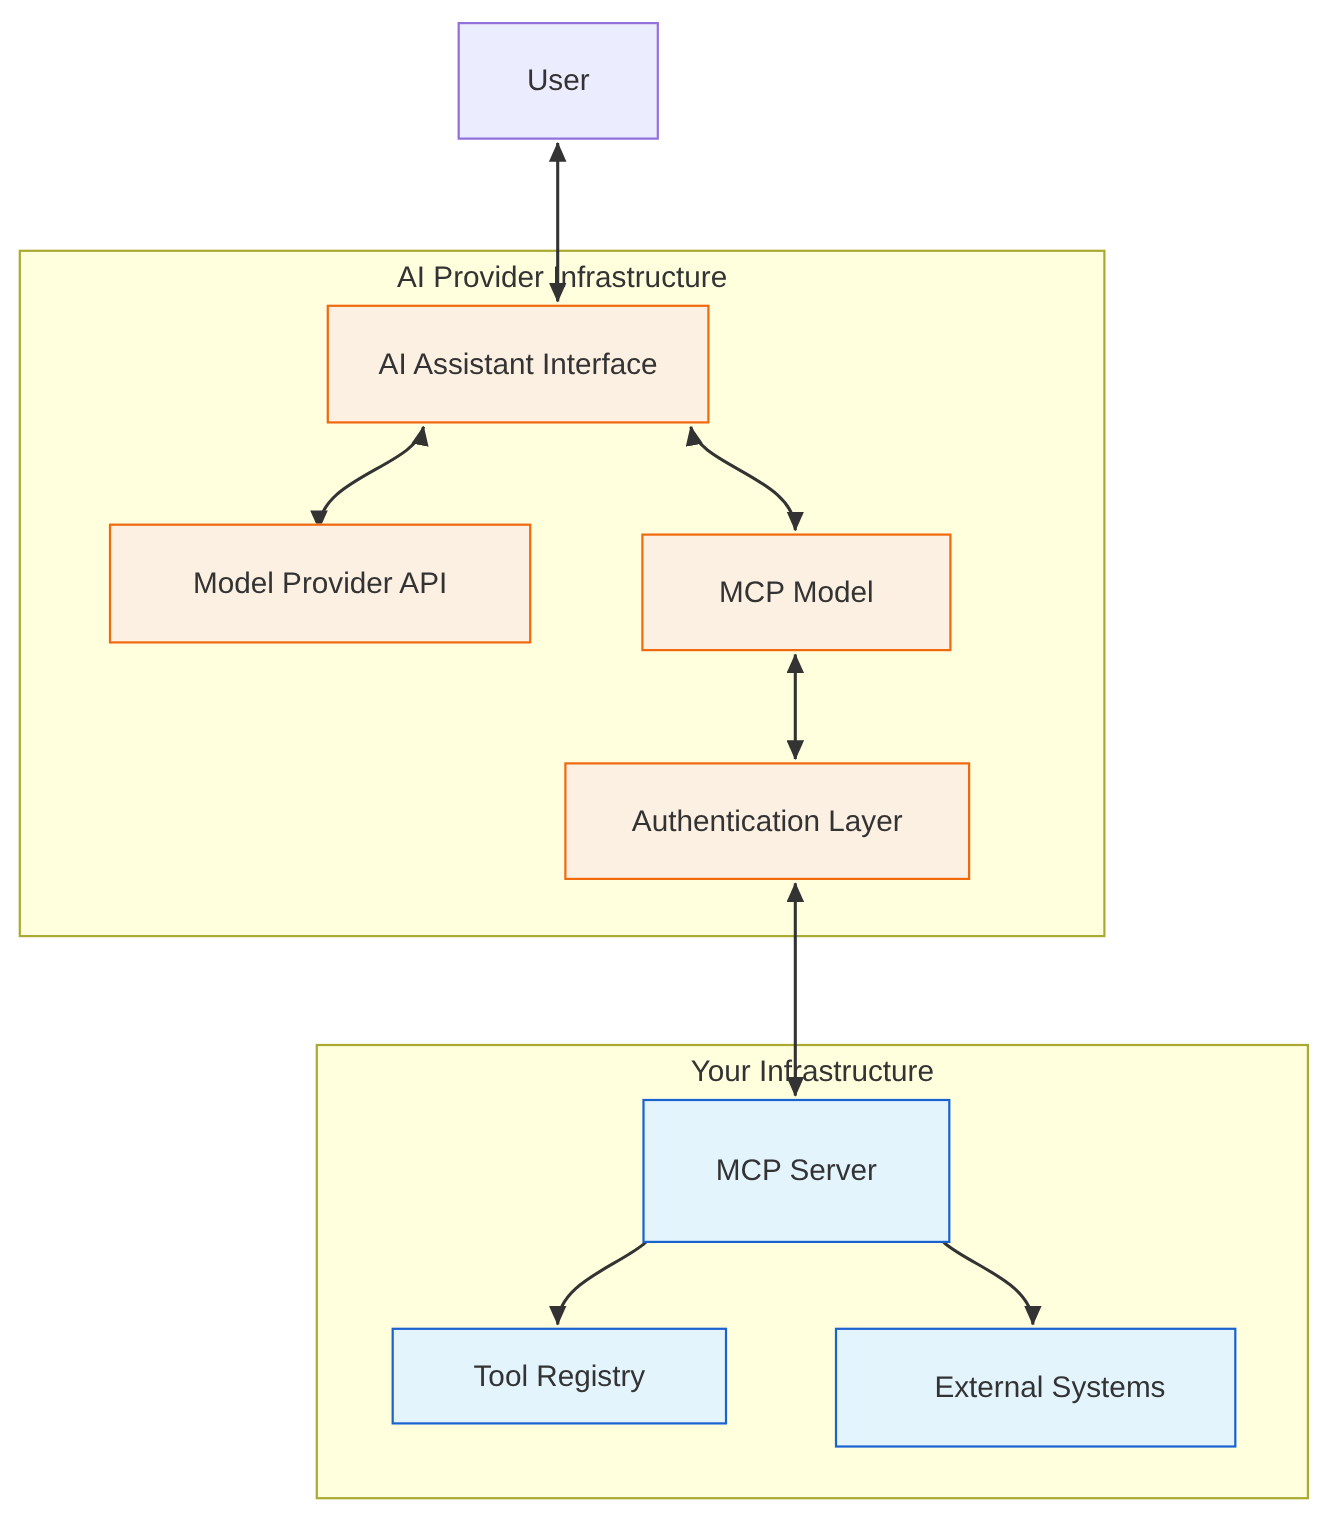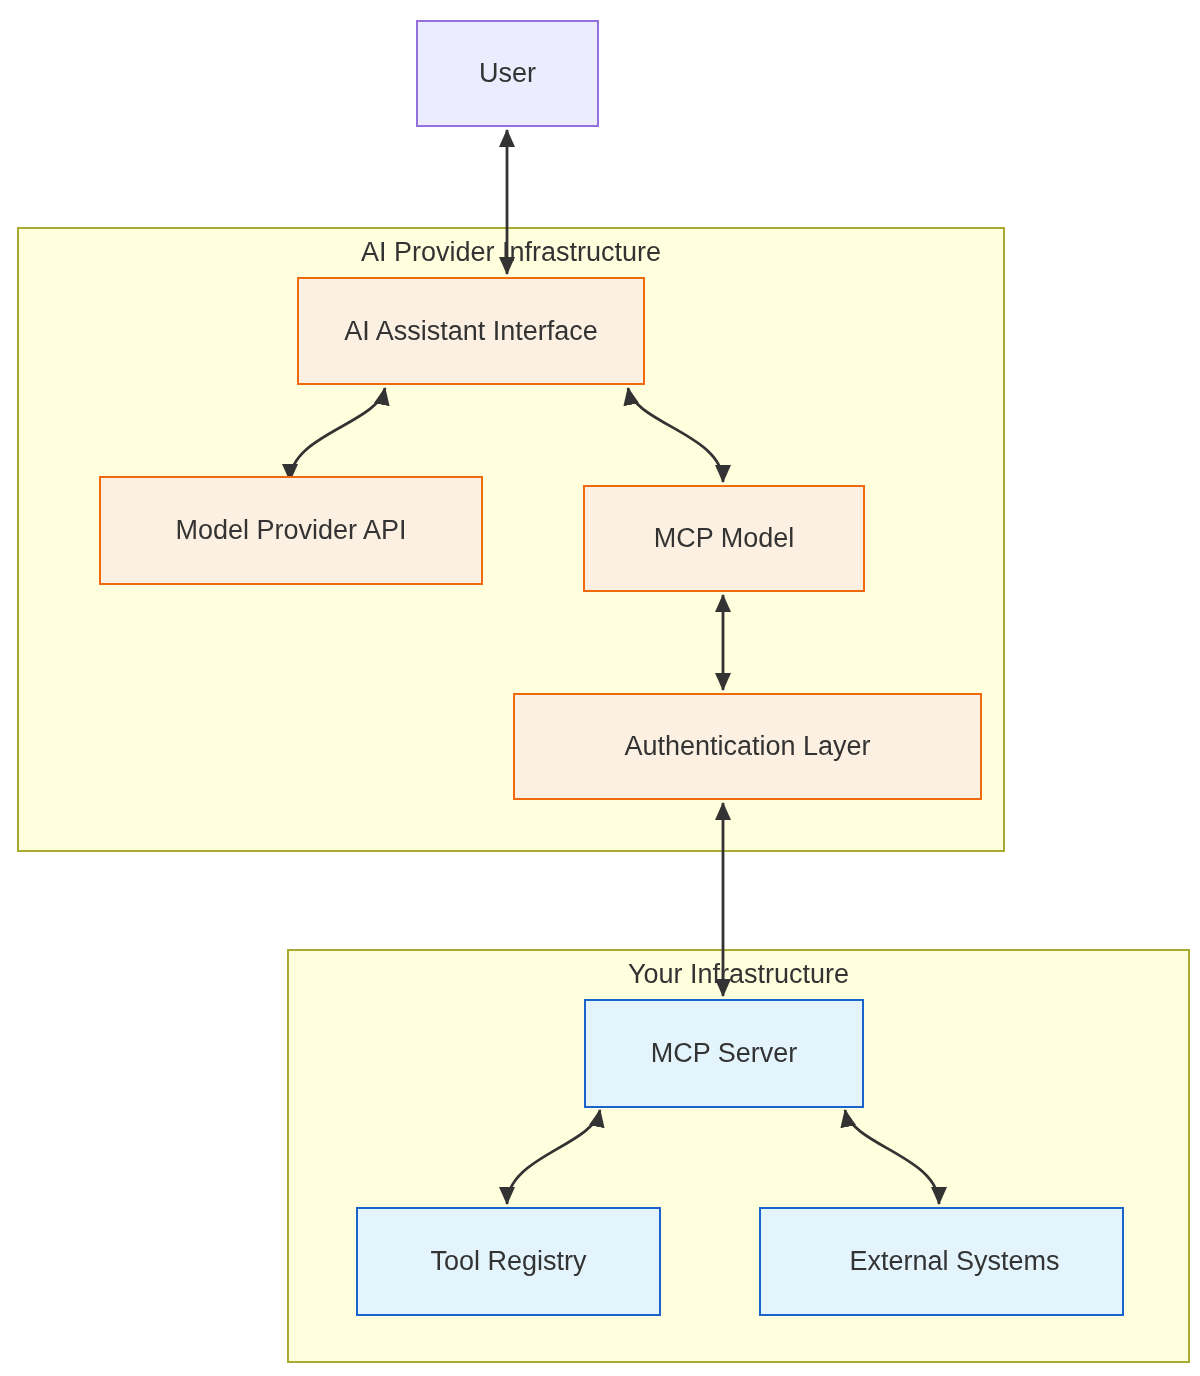--- a/index.html
+++ b/index.html
@@ -91,29 +91,29 @@
   </div>
 
   <div class="node node-orange" style="left:99px; top:476px; width:384px; height:109px;">
     <span>Model Provider API</span>
   </div>
 
   <div class="node node-orange" style="left:583px; top:485px; width:282px; height:107px;">
     <span>MCP Model</span>
   </div>
 
-  <div class="node node-orange" style="left:513px; top:693px; width:469px; height:107px;">
+  <div class="node node-orange" style="left:513px; top:693px; width:369px; height:107px;">
     <span>Authentication Layer</span>
   </div>
 
-  <div class="node node-blue" style="left:584px; top:999px; width:280px; height:109px;">
+  <div class="node node-blue" style="left:584px; top:999px; width:280px; height:131px;">
     <span>MCP Server</span>
   </div>
 
-  <div class="node node-blue" style="left:356px; top:1207px; width:305px; height:109px;">
+  <div class="node node-blue" style="left:356px; top:1207px; width:305px; height:88px;">
     <span>Tool Registry</span>
   </div>
 
   <div class="node node-blue" style="left:759px; top:1207px; width:365px; height:109px;padding-left:26px;">
     <span>External Systems</span>
   </div>
 
 </div>
 
 </body></html>

